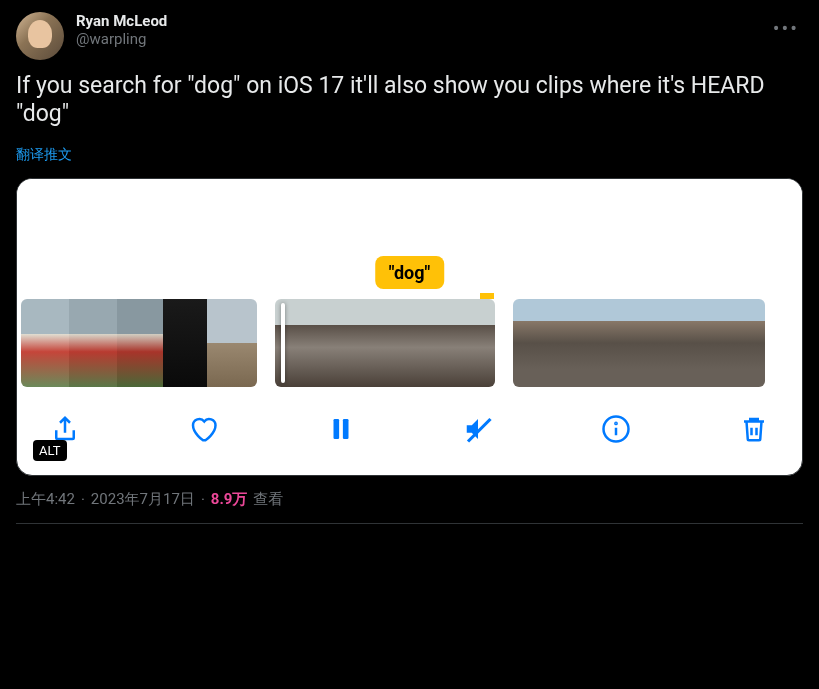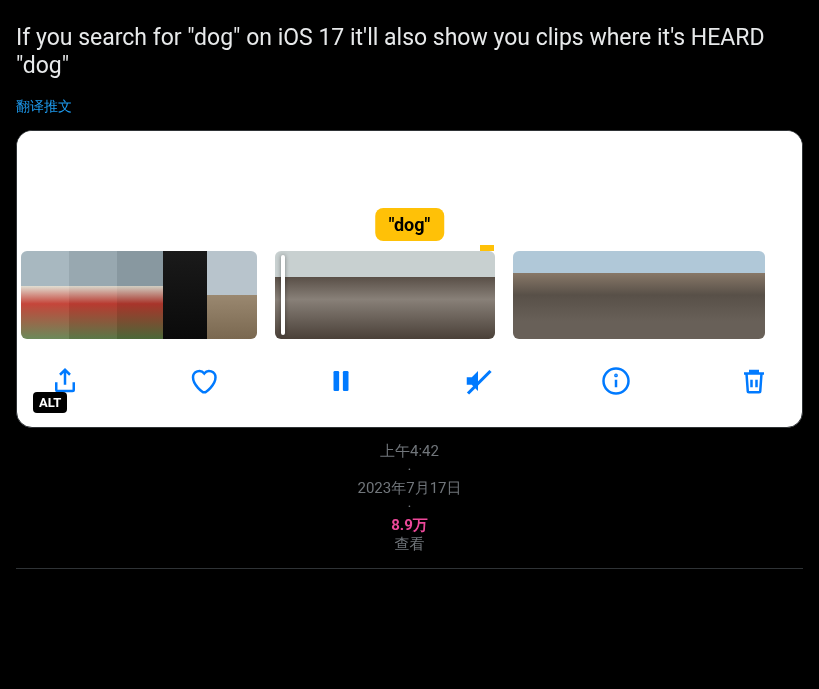--- a/index.html
+++ b/index.html
@@ -163,32 +163,31 @@
     height: 40px;
   }
   .ctrl svg { width: 30px; height: 30px; }
   .alt-badge {
     position: absolute;
     left: 16px;
     bottom: 14px;
     background: #000;
     color: #fff;
     font-size: 13px;
-    font-weight: 700;
+    font-weight: 400;
     padding: 3px 6px;
     border-radius: 4px;
   }
   .meta {
     margin-top: 14px;
     color: #71767b;
     font-size: 15px;
     display: flex;
     align-items: center;
-    gap: 0;
-    flex-direction: column;
+    gap: 6px;
   }
   .meta .views-count { color: #ec4899; font-weight: 700; }
   .divider {
     border-top: 1px solid #2f3336;
     margin-top: 14px;
   }
   .stats {
     display: flex;
     gap: 20px;
     padding: 16px 4px;
@@ -196,20 +195,28 @@
     color: #71767b;
   }
   .stat .num { color: #e7e9ea; font-weight: 700; }
   .stat { cursor: pointer; }
 </style>
 </head>
 <body>
 
 <div class="tweet">
 
+  <div class="header">
+    <div class="avatar"></div>
+    <div class="user-info">
+      <span class="display-name">Ryan McLeod</span>
+      <span class="handle">@warpling</span>
+    </div>
+    <div class="more-btn">•••</div>
+  </div>
 
   <div class="tweet-text">If you search for "dog" on iOS 17 it'll also show you clips where it's HEARD "dog"</div>
 
   <span class="translate-link">翻译推文</span>
 
   <div class="media-card">
     <div class="media-top">
       <div class="dog-label">"dog"</div>
       <div class="tick"></div>
     </div>

